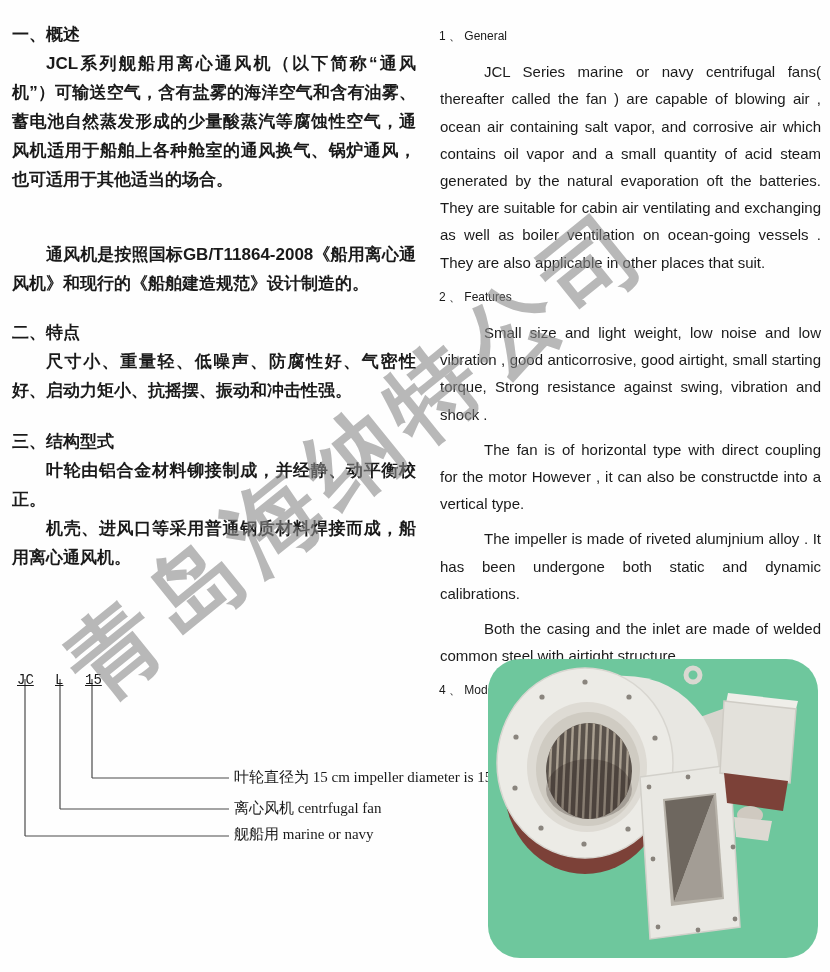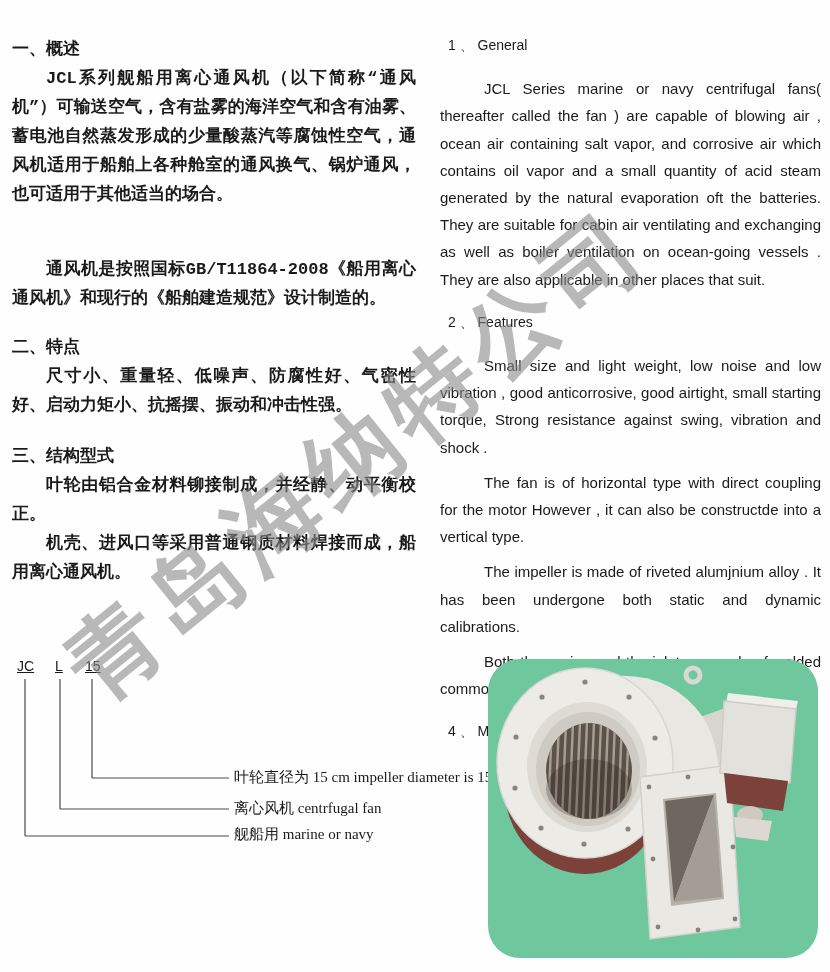--- a/index.html
+++ b/index.html
@@ -2,50 +2,50 @@
 <html><head>
 <meta charset="utf-8">
 <style>
   html,body{margin:0;padding:0;}
   body{width:830px;height:972px;background:#ffffff;overflow:hidden;}
   .page{position:relative;width:830px;height:972px;background:#fefefe;overflow:hidden;
         color:#1a1a1a;}
 
   
   .col-left{position:absolute;left:12px;top:20px;width:404px;
-            font-family:Liberation Mono, monospace;
+            font-family:Liberation Sans, sans-serif;
             font-weight:bold;font-size:17px;line-height:29px;
-            text-align:justify;z-index:2;margin-top:15px;}
+            text-align:justify;z-index:2;}
   .col-left h3{margin:0;font-size:17px;line-height:29px;font-weight:bold;}
   .col-left p{margin:0;text-indent:2em;}
   .col-left .gap-large{margin-top:46px;}
   .col-left .gap-med{margin-top:20px;}
   .col-left .gap-sec{margin-top:22px;}
 
   
   .col-right{position:absolute;left:432px;top:16px;width:397px;
              font-family:"Liberation Sans","DejaVu Sans",sans-serif;
              font-size:15px;line-height:27.2px;text-align:justify;z-index:2;}
-  .col-right h3{margin:16px;font-size:14px;line-height:27.2px;font-weight:normal;}
+  .col-right h3{margin:7px;font-size:12px;line-height:27.2px;font-weight:normal;}
   .col-right p{margin:8px;}
   .col-right p.ind{text-indent:44px;}
 
   
   .watermark{position:absolute;left:357px;top:455px;
              transform:translate(-50%,-50%) rotate(-39deg);
              font-family:"Liberation Serif","DejaVu Serif",serif;
              font-weight:bold;font-size:92px;letter-spacing:10px;
              color:#8a8a8a;opacity:0.6;white-space:nowrap;
              z-index:3;pointer-events:none;}
 
   
   .model-diagram{position:absolute;left:0;top:655px;width:486px;height:215px;z-index:2;}
   .model-diagram svg.lines{position:absolute;left:0;top:0;}
-  .code-part{position:absolute;top:2px;
-             font-family:Liberation Sans, sans-serif;
+  .code-part{position:absolute;top:16px;
+             font-family:Liberation Mono, monospace;
              font-size:14px;line-height:18px;text-decoration:underline;}
   .code-jc{left:17px;}
   .code-l{left:55px;}
   .code-15{left:85px;}
   .diagram-label{position:absolute;left:234px;
                  font-family:"Liberation Serif","DejaVu Serif",serif;
                  font-size:15px;line-height:20px;white-space:nowrap;}
   .dl-1{top:112px;}
   .dl-2{top:143px;}
   .dl-3{top:169px;}

